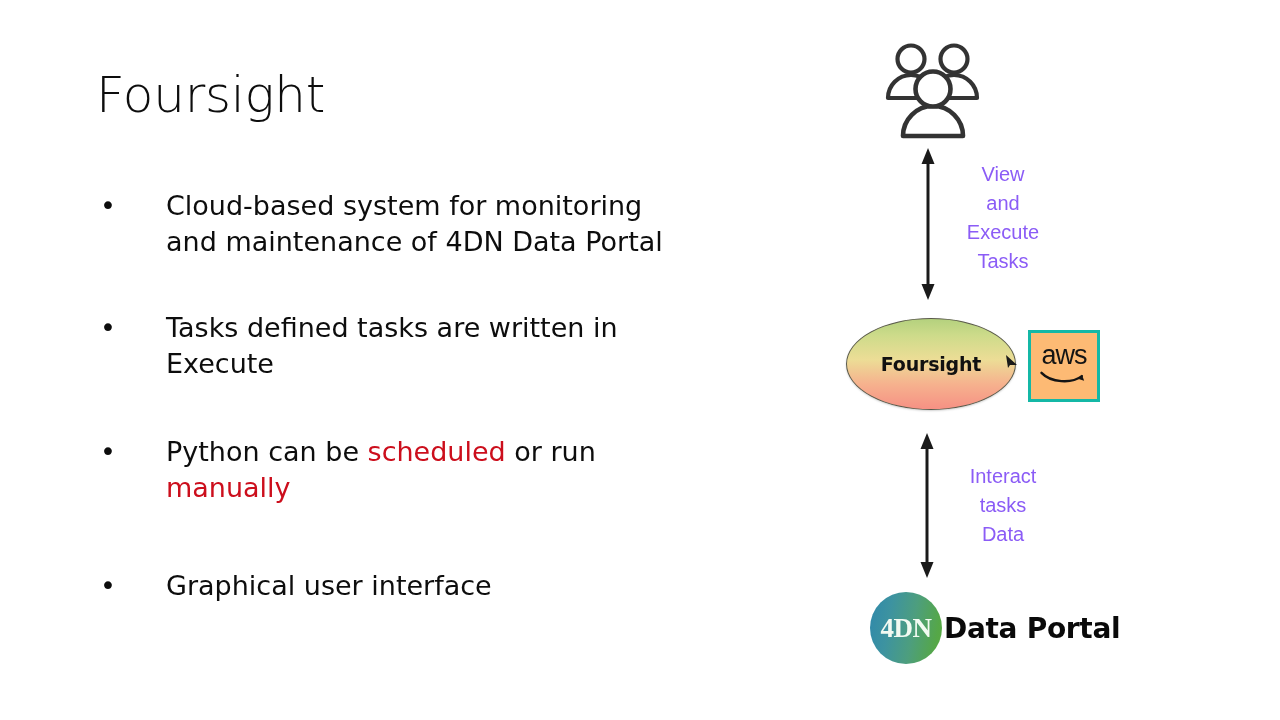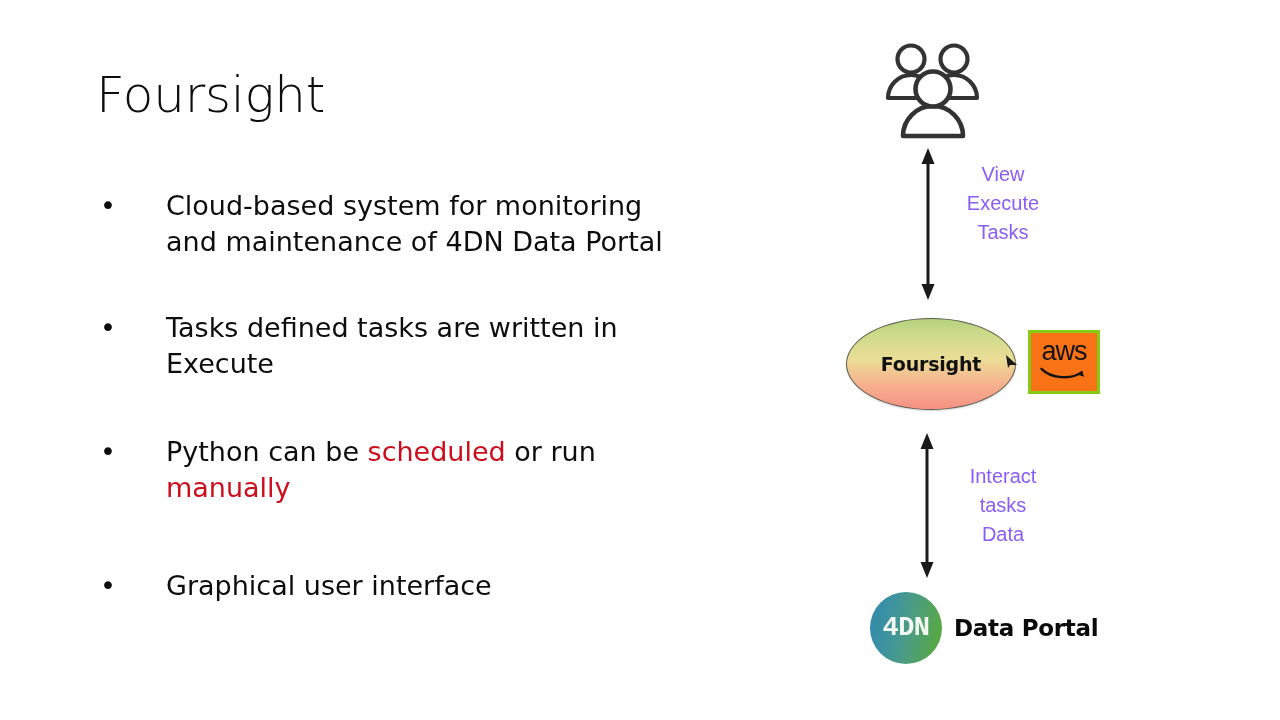--- a/index.html
+++ b/index.html
@@ -158,23 +158,23 @@
     top: 36px;
     width: 12px;
     height: 14px;
   }
 
   .aws-box {
     position: absolute;
     left: 228px;
     top: 330px;
     width: 72px;
-    height: 64px;
-    border: 3px solid #84cc16;
-    background: #f97316;
+    height: 72px;
+    border: 3px solid #14b8a6;
+    background: #fdba74;
     box-sizing: border-box;
   }
   .aws-inner {
     position: absolute;
     inset: 0;
     display: flex;
     flex-direction: column;
     align-items: center;
     justify-content: center;
   }
@@ -200,34 +200,34 @@
     position: relative;
     width: 72px;
     height: 72px;
     border-radius: 50%;
     background: linear-gradient(100deg, #2f88ab 0%, #3d93a0 28%, #4d9e7e 58%, #55a748 88%, #5aab3f 100%);
     display: flex;
     align-items: center;
     justify-content: center;
   }
   .portal-mark-text {
-    font-family: Liberation Mono, monospace;
+    font-family: Liberation Serif, serif;
     font-weight: 700;
     font-size: 27px;
     color: #f2faf2;
     letter-spacing: -0.5px;
     margin-left: 0;
   }
   .portal-text {
     font-family: "DejaVu Sans", sans-serif;
     font-weight: 700;
-    font-size: 23px;
+    font-size: 28px;
     color: #0a0a0a;
     letter-spacing: -0.3px;
-    margin-left: 12px;
+    margin-left: 2px;
     white-space: nowrap;
   }
 </style>
 </head>
 <body>
 
 <div class="slide">
 
   <div class="left-col">
 
@@ -284,20 +284,21 @@
     <div class="arrow-top">
       <svg viewBox="0 0 32 152" width="32" height="152" aria-hidden="true">
         <line x1="16" y1="12" x2="16" y2="140" stroke="#1a1a1a" stroke-width="3"></line>
         <polygon points="16,0 9.5,16 22.5,16" fill="#1a1a1a"></polygon>
         <polygon points="16,152 9.5,136 22.5,136" fill="#1a1a1a"></polygon>
       </svg>
     </div>
 
     <div class="arrow-label" id="label-view">
       <div>View</div>
+      <div>and</div>
       <div>Execute</div>
       <div>Tasks</div>
     </div>
 
     <div class="ellipse-wrap">
       <div class="ellipse"></div>
       <div class="ellipse-label">Foursight</div>
       <div class="ellipse-tip">
         <svg viewBox="0 0 12 14" width="12" height="14" aria-hidden="true">
           <polygon points="0,0 11,10 4,10 2,13" fill="#1a1a1a"></polygon>

